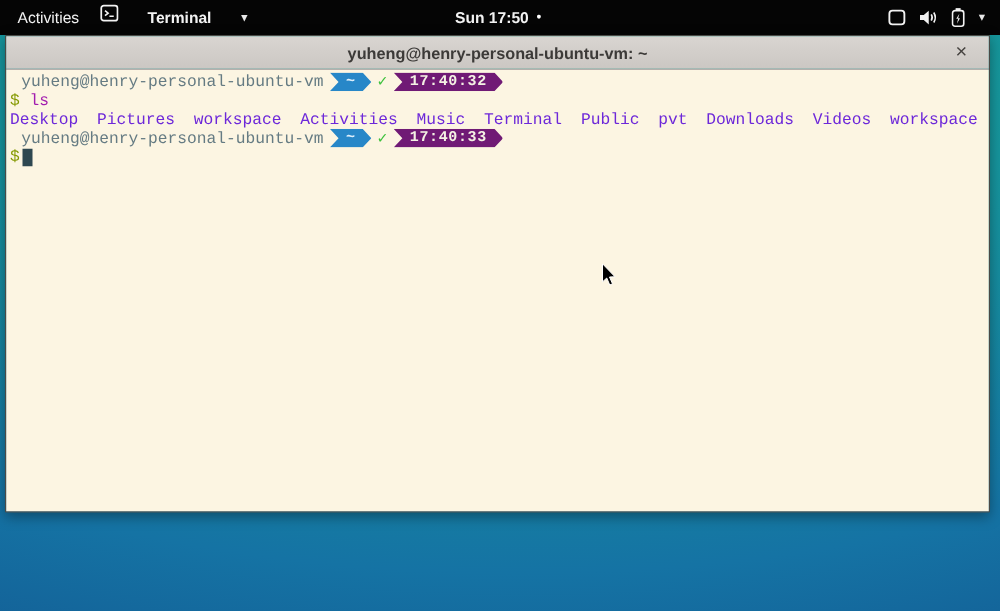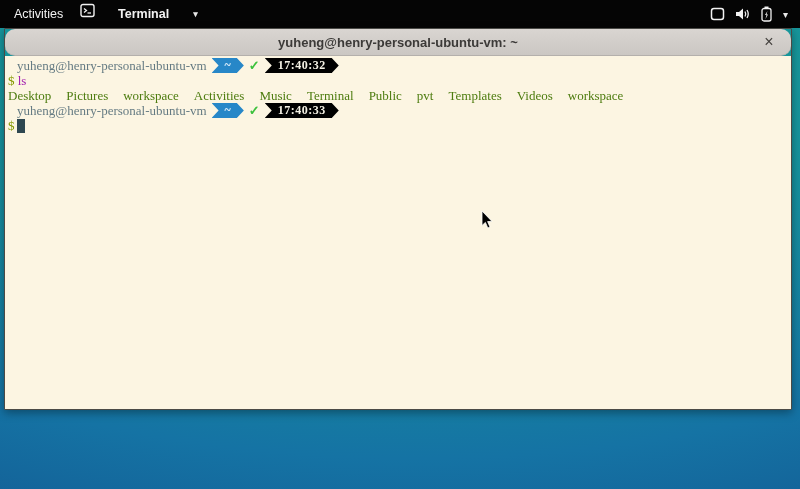--- a/index.html
+++ b/index.html
@@ -41,54 +41,54 @@
   .window {
     position:absolute; left:4px; top:28px; width:788px; height:382px;
     border:1px solid #4a4a46; border-radius:1px;
     box-shadow:0 3px 10px rgba(0,0,0,0.35);
     display:flex; flex-direction:column;
   }
   .titlebar {
     height:27px; flex:0 0 27px;
     background:linear-gradient(#d9d5d1, #cbc7c3);
     border-bottom:1px solid #b4b0ac;
-    position:relative; text-align:center;border-radius:10px;
+    position:relative; text-align:center;
   }
   .titlebar .title {
     line-height:27px; font-size:13px; font-weight:700; color:#3c3a38;
   }
   .titlebar .close {
     position:absolute; right:12px; top:0; width:20px; height:27px;
     line-height:26px; font-size:16px; color:#45423f; text-align:center; cursor:default;
   }
 
   .term {
     flex:1; background:#fcf5e2; overflow:hidden;
-    font-family:Liberation Serif, serif;
+    font-family:Liberation Mono, monospace;
     font-size:13px; line-height:15px; color:#657b83;
     padding:2px 2px 12px 3px;
   }
   .row { white-space:pre; height:15px; }
   .prompt-row { padding-left:9px; display:flex; align-items:center; }
   .user { color:#657b83; }
 
   .seg {
     display:inline-block; height:15px; line-height:15px;
     padding:0 13px; font-size:12px; font-weight:600;
   }
   .seg-arrow {
     clip-path: polygon(0 0, calc(100% - 7px) 0, 100% 50%, calc(100% - 7px) 100%, 0 100%, 7px 50%);
   }
   .seg-blue { background:#2787c8; color:#dceefb; margin-left:5px; }
   .check { color:#3cc13c; font-weight:700; margin:0 5px; font-size:13px; }
-  .seg-dark { background:#000000; color:#f4f1e4; letter-spacing:0.5px; }
+  .seg-dark { background:#701a75; color:#f4f1e4; letter-spacing:0.5px; }
 
   .dollar { color:#859900; }
   .cmd { color:#a21caf; }
-  .dir { color:#4d7c0f; margin-right:15px; }
+  .dir { color:#6d28d9; margin-right:15px; }
   .cursor-block {
     display:inline-block; width:8px; height:14px; background:#2e4750;
     vertical-align:text-bottom; margin-left:2px;
   }
 
   
   .pointer { position:absolute; left:481px; top:211px; }
 </style>
 </head>
 <body>
@@ -103,20 +103,24 @@
         <svg width="15" height="15" viewBox="0 0 15 15">
           <rect x="1" y="1.5" width="13" height="12" rx="2" fill="none" stroke="#f2f2f2" stroke-width="1.4"></rect>
           <path d="M4 5.5 L6.5 7.5 L4 9.5" fill="none" stroke="#f2f2f2" stroke-width="1.3"></path>
           <line x1="7.5" y1="10" x2="11" y2="10" stroke="#f2f2f2" stroke-width="1.3"></line>
         </svg>
       </span>
       <span>Terminal</span>
       <span class="caret">▾</span>
     </div>
 
+    <div class="clock">
+      <span>Sun 17:50</span>
+      <span class="dot">●</span>
+    </div>
 
     <div class="tray">
       <span>
         <svg width="15" height="14" viewBox="0 0 15 14">
           <rect x="1.5" y="1.5" width="12" height="11" rx="2.5" fill="none" stroke="#f2f2f2" stroke-width="1.5"></rect>
         </svg>
       </span>
       <span>
         <svg width="16" height="14" viewBox="0 0 16 14">
           <polygon points="1,5 4,5 8,1.5 8,12.5 4,9 1,9" fill="#f2f2f2"></polygon>
@@ -145,21 +149,21 @@
 
       <div class="row prompt-row">
         <span class="user">yuheng@henry-personal-ubuntu-vm</span>
         <span class="seg seg-blue seg-arrow"><span>~</span></span>
         <span class="check">✓</span>
         <span class="seg seg-dark seg-arrow"><span>17:40:32</span></span>
       </div>
 
       <div class="row"><span class="dollar">$</span> <span class="cmd">ls</span></div>
 
-      <div class="row"><span class="dir">Desktop</span><span class="dir">Pictures</span><span class="dir">workspace</span><span class="dir">Activities</span><span class="dir">Music</span><span class="dir">Terminal</span><span class="dir">Public</span><span class="dir">pvt</span><span class="dir">Templates</span><span class="dir">Videos</span><span class="dir">workspace</span></div>
+      <div class="row"><span class="dir">Desktop</span><span class="dir">Pictures</span><span class="dir">workspace</span><span class="dir">Activities</span><span class="dir">Music</span><span class="dir">Terminal</span><span class="dir">Public</span><span class="dir">pvt</span><span class="dir">Downloads</span><span class="dir">Videos</span><span class="dir">workspace</span></div>
 
       <div class="row prompt-row">
         <span class="user">yuheng@henry-personal-ubuntu-vm</span>
         <span class="seg seg-blue seg-arrow"><span>~</span></span>
         <span class="check">✓</span>
         <span class="seg seg-dark seg-arrow"><span>17:40:33</span></span>
       </div>
 
       <div class="row"><span class="dollar">$</span><span class="cursor-block"></span></div>
     </div>

